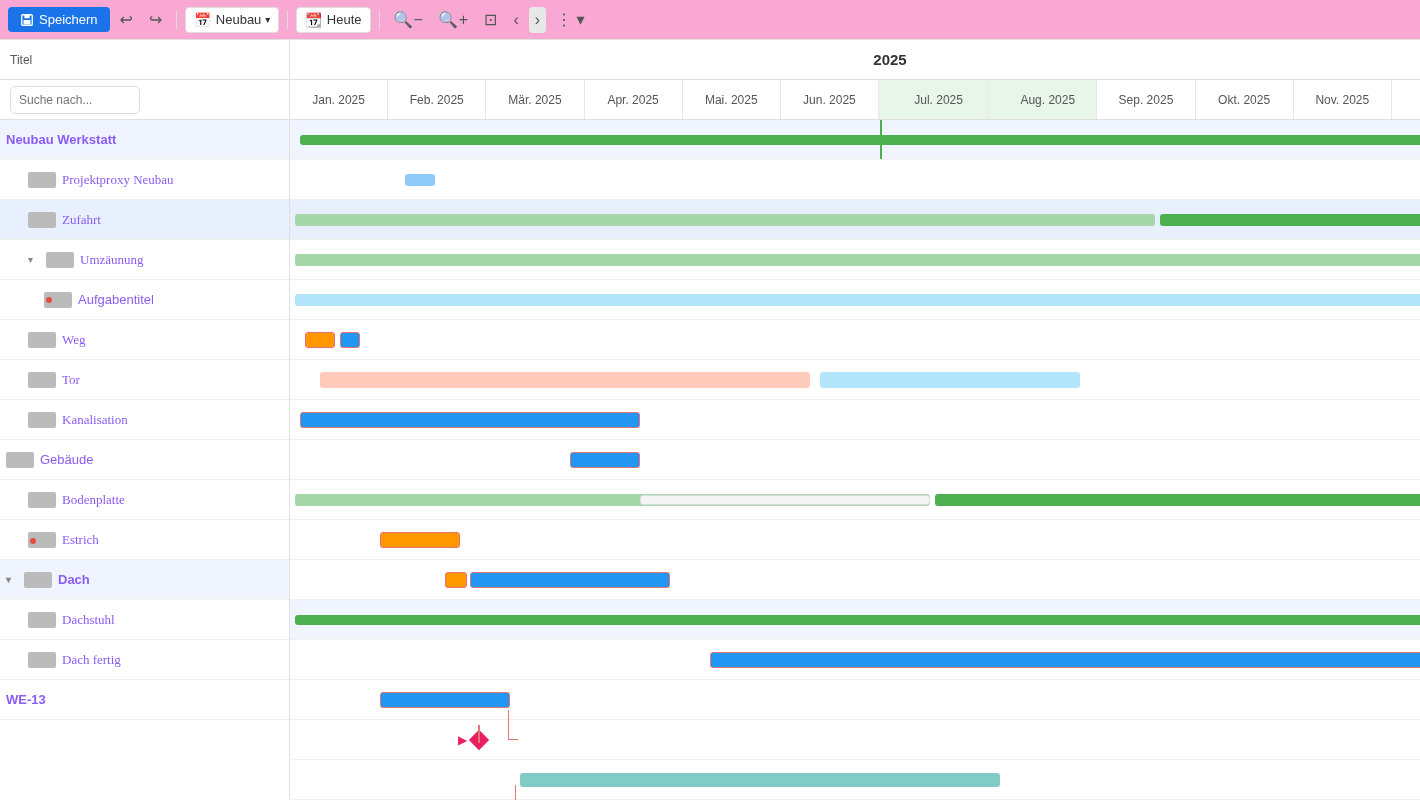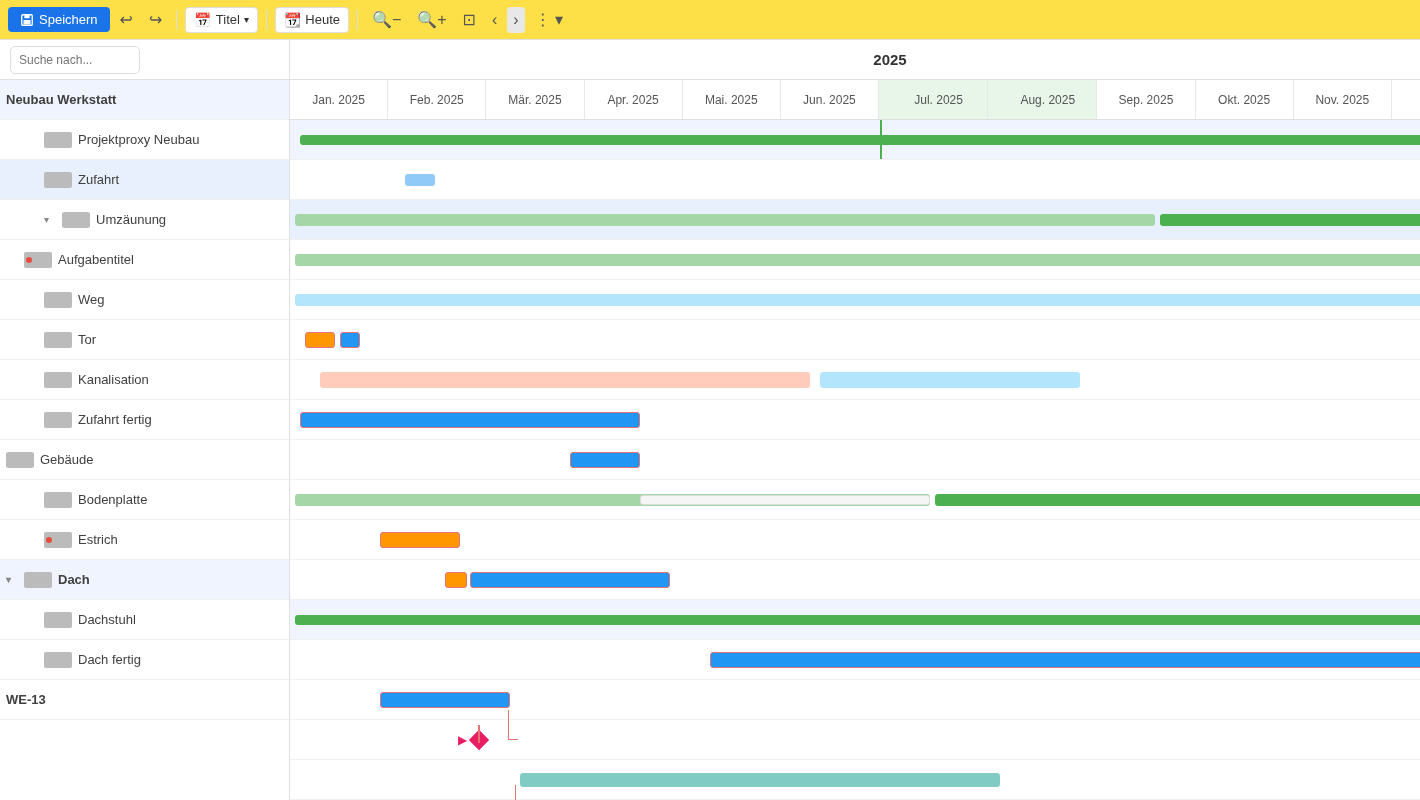--- a/index.html
+++ b/index.html
@@ -6,21 +6,21 @@
     body { font-family: -apple-system, BlinkMacSystemFont, 'Segoe UI', sans-serif; font-size: 13px; background: #fff; overflow: hidden; }
 
     
     #toolbar {
       display: flex;
       align-items: center;
       height: 40px;
       border-bottom: 1px solid #e0e0e0;
       padding: 0 8px;
       gap: 4px;
-      background: #fde047;
+      background: #f9a8d4;
     }
     .save-btn {
       background: #1a73e8;
       color: #fff;
       border: none;
       border-radius: 4px;
       padding: 5px 12px;
       font-size: 13px;
       cursor: pointer;
       display: flex;
@@ -90,44 +90,45 @@
       height: 40px;
       border-bottom: 1px solid #f0f0f0;
       padding: 0 6px;
       gap: 6px;
     }
     .row.group-header {
       background: #f0f4ff;
       font-weight: 600;
     }
     .row.sub-indent {
+      padding-left: 28px;
+      font-family: Liberation Serif, serif;
+    }
+    .row.deep-indent {
       padding-left: 44px;
-    }
-    .row.deep-indent {
-      padding-left: 24px;
     }
     .row-color-block {
       width: 28px;
       height: 16px;
       background: #bbb;
       border-radius: 2px;
       flex-shrink: 0;
     }
     .row-color-block.red-dot::after {
       content: '';
       display: inline-block;
       width: 6px; height: 6px;
       background: #e74c3c;
       border-radius: 50%;
       margin-left: 2px;
       vertical-align: middle;
     }
     .row-label {
       font-size: 13px;
-      color: #404040;
+      color: #8b5cf6;
       white-space: nowrap;
     }
     .expand-arrow {
       font-size: 10px;
       color: #888;
       width: 12px;
     }
 
     
     #gantt-panel {
@@ -241,21 +242,21 @@
         <rect x="5" y="2" width="6" height="4" fill="#fff"></rect>
         <rect x="4" y="8" width="8" height="5" fill="#fff"></rect>
       </svg>
     <span>Speichern</span>
   </button>
   <button class="toolbar-icon-btn">↩</button>
   <button class="toolbar-icon-btn">↪</button>
   <div class="toolbar-sep"></div>
   <button class="toolbar-group-btn">
     <span style="font-size:14px;">📅</span>
-    <span>Titel</span>
+    <span>Neubau</span>
     <span style="font-size:10px;">▾</span>
   </button>
   <div class="toolbar-sep"></div>
   <button class="toolbar-group-btn">
     <span style="font-size:14px;">📆</span>
     <span>Heute</span>
   </button>
   <div class="toolbar-sep"></div>
   <button class="toolbar-icon-btn">🔍−</button>
   <button class="toolbar-icon-btn">🔍+</button>
@@ -263,20 +264,23 @@
   <button class="toolbar-icon-btn">‹</button>
   <button class="toolbar-icon-btn" style="background:#e8e8e8;">›</button>
   <button class="toolbar-icon-btn">⋮ ▾</button>
 </div>
 
 <div id="main">
 
   <div id="left-panel">
 
     <div class="lp-header">
+      <span class="lp-header-title">Titel</span>
+    </div>
+    <div class="lp-header">
       <input class="lp-search" placeholder="Suche nach..." style="">
     </div>
 
     <div class="row group-header">
       <span class="row-label" style="font-weight:700;">Neubau Werkstatt</span>
     </div>
 
     <div class="row sub-indent">
       <div class="row-color-block"></div>
       <span class="row-label">Projektproxy Neubau</span>
@@ -306,24 +310,20 @@
     <div class="row sub-indent">
       <div class="row-color-block"></div>
       <span class="row-label">Tor</span>
     </div>
 
     <div class="row sub-indent">
       <div class="row-color-block"></div>
       <span class="row-label">Kanalisation</span>
     </div>
 
-    <div class="row sub-indent">
-      <div class="row-color-block"></div>
-      <span class="row-label">Zufahrt fertig</span>
-    </div>
 
     <div class="row">
       <div class="row-color-block"></div>
       <span class="row-label">Gebäude</span>
     </div>
 
     <div class="row sub-indent">
       <div class="row-color-block"></div>
       <span class="row-label">Bodenplatte</span>
     </div>

